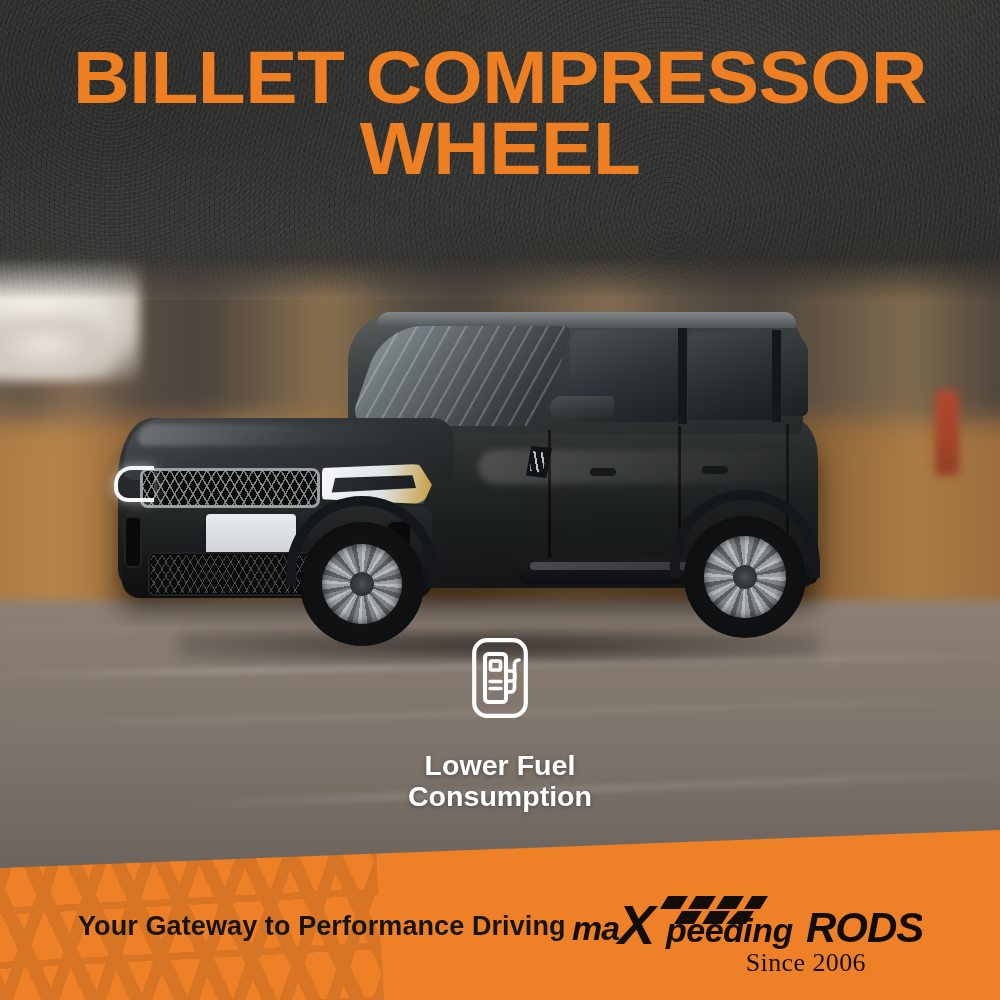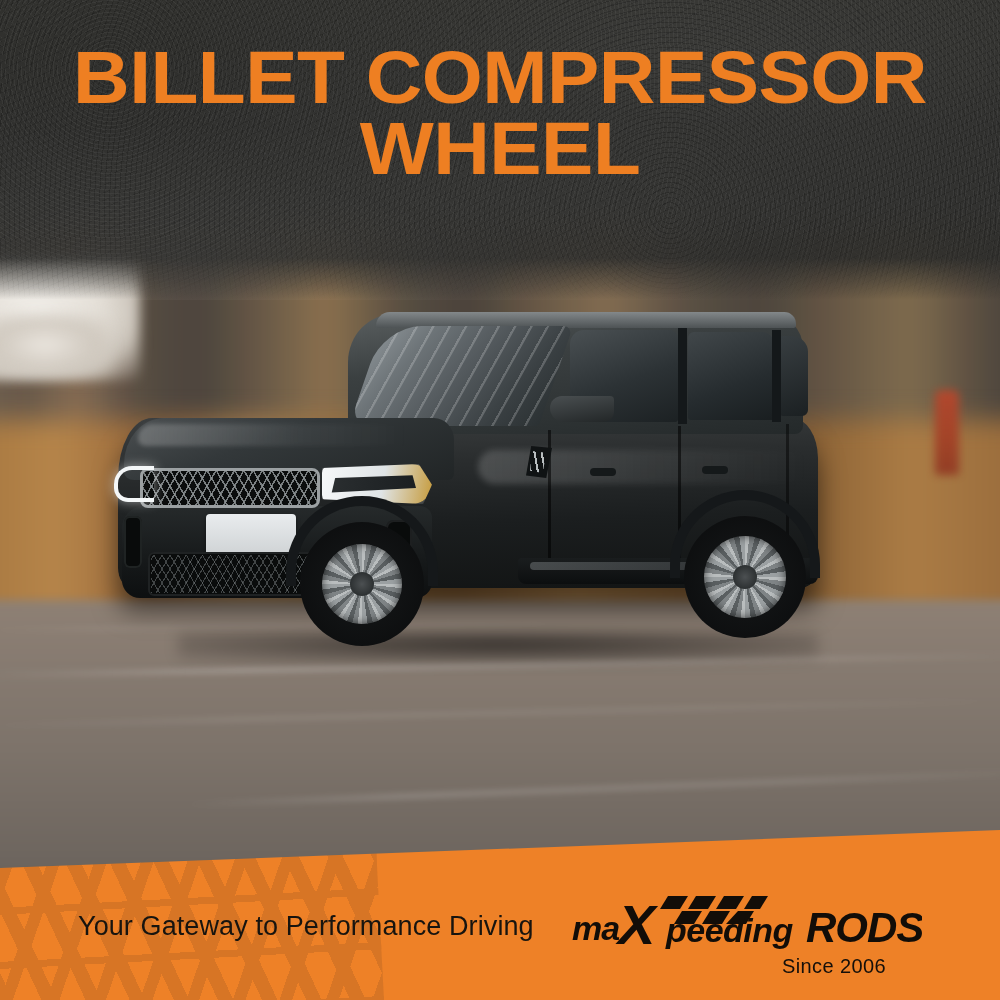--- a/index.html
+++ b/index.html
@@ -364,33 +364,33 @@
     background:
       repeating-linear-gradient(68deg, #1a1a18 0 14px, transparent 14px 40px),
       repeating-linear-gradient(-68deg, #1a1a18 0 12px, transparent 12px 44px),
       repeating-linear-gradient(0deg, #1a1a18 0 7px, transparent 7px 54px);
     transform:rotate(-3deg);
   }
   .tagline{
     position:absolute; left:78px; bottom:58px;
     color:#17140f;
     font-family:"Liberation Sans Narrow","Liberation Sans", sans-serif;
-    font-size:27px; font-weight:normal;
+    font-size:27px; font-weight:bold;
     letter-spacing:.1px;
     white-space:nowrap;
   }
 
   
   .logo{ position:absolute; right:78px; bottom:22px; width:350px; height:86px;text-align:right; }
   .logo-mark{ position:absolute; left:0; top:0; width:350px; height:58px; }
   .logo-since{
-    position:absolute; right:36px; bottom:0;
+    position:absolute; right:56px; bottom:0;
     color:#140f0a;
-    font-family:Liberation Sans, sans-serif;
-    font-size:20px; letter-spacing:.4px;
+    font-family:Liberation Serif, serif;
+    font-size:26px; letter-spacing:.4px;
   }
 </style>
 </head>
 <body>
 
 <div class="poster">
 
   <div class="photo">
     <div class="bg-far"></div>
     <div class="bg-streaks"></div>
@@ -455,20 +455,35 @@
   <div class="header-grain"></div>
 
   <div class="headline">
     <span class="l1">BILLET COMPRESSOR</span>
     <span class="l2">WHEEL</span>
   </div>
 
   <div class="features">
 
 
+    <div class="feature">
+      <svg class="feature-icon" viewBox="0 0 56 80" fill="none">
+        <rect x="2.2" y="2.2" width="51.6" height="75.6" rx="13" ry="13" stroke="#ffffff" stroke-width="4.2" fill="none"></rect>
+        <rect x="13" y="16" width="21" height="48" rx="3.5" ry="3.5" stroke="#ffffff" stroke-width="4" fill="none"></rect>
+        <rect x="18.5" y="23" width="10" height="9" rx="1.6" ry="1.6" stroke="#ffffff" stroke-width="3.6" fill="none"></rect>
+        <line x1="18" y1="43.5" x2="29" y2="43.5" stroke="#ffffff" stroke-width="3.4" stroke-linecap="round"></line>
+        <line x1="18" y1="50.5" x2="29" y2="50.5" stroke="#ffffff" stroke-width="3.4" stroke-linecap="round"></line>
+        <path d="M34 54 H38.5 A4 4 0 0 0 42.5 50 V26.5 A4.5 4.5 0 0 1 47 22" stroke="#ffffff" stroke-width="3.7" stroke-linecap="round" fill="none"></path>
+        <path d="M34 33 H40 A3 3 0 0 1 43 36 V40 A3 3 0 0 1 40 43 H34" stroke="#ffffff" stroke-width="3.4" fill="none" stroke-linejoin="round"></path>
+      </svg>
+      <div class="feature-label">
+        <span>Lower Fuel</span><br>
+        <span>Consumption</span>
+      </div>
+    </div>
   </div>
 
   <div class="footer">
     <div class="tread"></div>
 
     <div class="tagline">Your Gateway to Performance Driving</div>
 
     <div class="logo">
       <svg class="logo-mark" viewBox="0 0 350 58">
 

